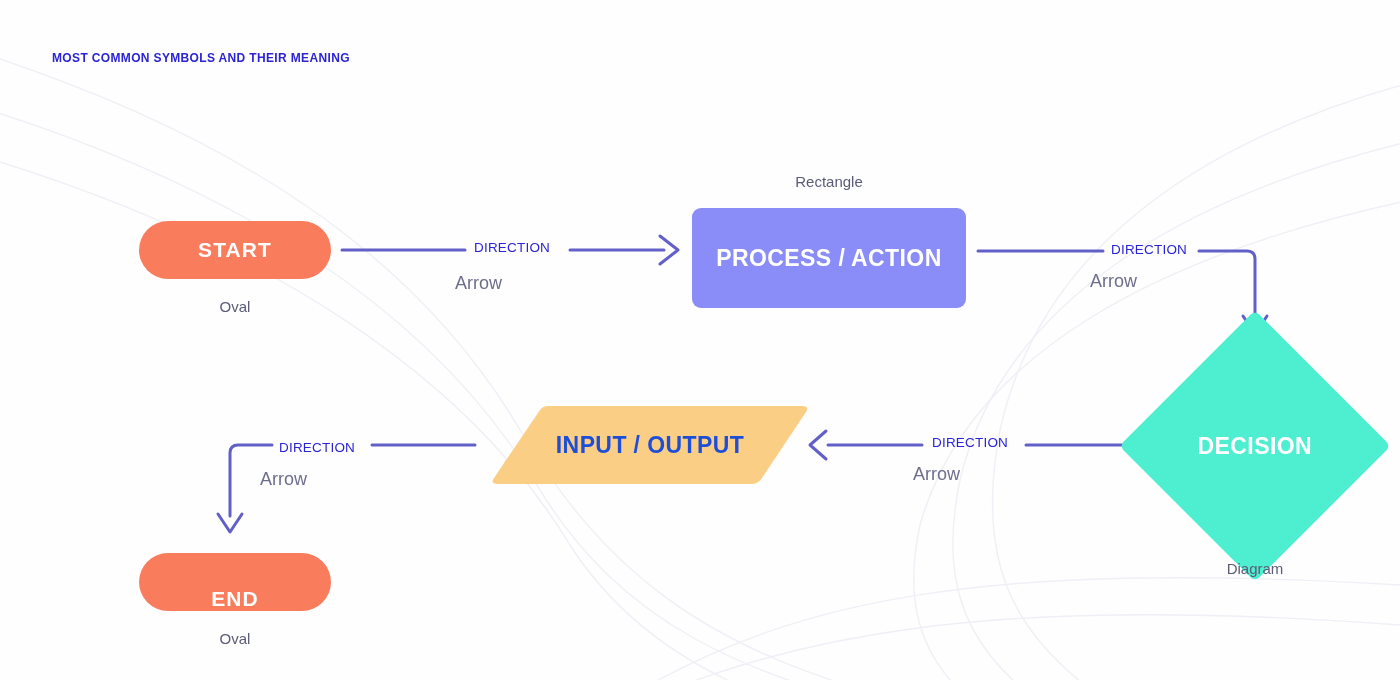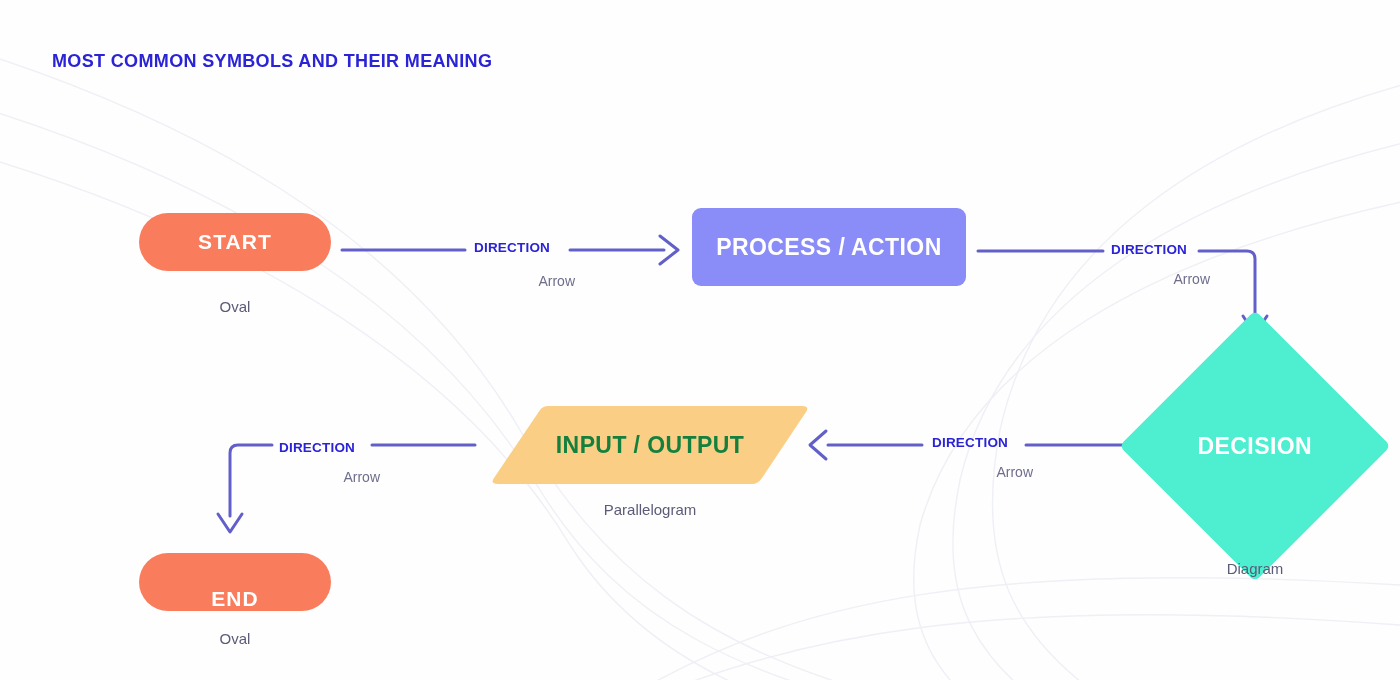--- a/index.html
+++ b/index.html
@@ -18,21 +18,21 @@
   }
   
   #bg-swirls {
     position: absolute; inset: 0;
     width: 1400px; height: 680px;
     pointer-events: none;
   }
   
   .eyebrow {
     position: absolute; left: 52px; top: 51px;
-    font-size: 18px; font-weight: bold;
+    font-size: 12px; font-weight: bold;
     letter-spacing: 0.35px;
     color: #2B23D6;
     white-space: nowrap;
   }
   .page-title {
     position: absolute; left: 50px; top: 80px;
     font-size: 41px; font-weight: bold;
     letter-spacing: -0.8px;
     color: #111111;
     white-space: nowrap;
@@ -45,26 +45,26 @@
     white-space: nowrap;
     user-select: none;
   }
   .oval {
     width: 192px; height: 58px;
     border-radius: 29px;
     background: #F97C5C;
     font-size: 21px; font-weight: bold;
     letter-spacing: 1.1px;
   }
-  #node-start { left: 139px; top: 213px; }
+  #node-start { left: 139px; top: 221px; }
   #node-end   { left: 139px; top: 553px; align-items: flex-end; }
 
   #node-process {
     left: 692px; top: 208px;
-    width: 274px; height: 78px;
+    width: 274px; height: 100px;
     border-radius: 9px;
     background: #8A8CF7;
     font-size: 23px; font-weight: bold;
     letter-spacing: 0.4px;
   }
 
   #node-decision {
     left: 1159px; top: 350px;
     width: 192px; height: 192px;
     background: #4DEFD0;
@@ -83,21 +83,21 @@
     width: 320px; height: 78px;
   }
   #node-io .para-shape {
     position: absolute; inset: 0;
     width: 320px; height: 78px;
   }
   #node-io > span {
     position: relative;
     font-size: 23px; font-weight: bold;
     letter-spacing: 0.4px;
-    color: #15803d;
+    color: #1d4ed8;
   }
 
   
   .shape-caption {
     position: absolute;
     font-size: 15px;
     color: #5B5B78;
     white-space: nowrap;
     text-align: center;
     user-select: none;
@@ -105,32 +105,32 @@
   #cap-start    { left: 139px; top: 298px; width: 192px; }
   #cap-end      { left: 139px; top: 630px; width: 192px; }
   #cap-process  { left: 692px; top: 173px; width: 274px; }
   #cap-decision { left: 1159px; top: 560px; width: 192px; }
   #cap-io       { left: 490px; top: 501px; width: 320px; }
 
   
   .dir-label {
     position: absolute;
     font-size: 13.5px;
-    font-weight: bold;
+    font-weight: normal;
     letter-spacing: 0.2px;
     color: #2B23D6;
     white-space: nowrap;
     user-select: none;
   }
   .arrow-caption {
     position: absolute;
-    font-size: 14px;
+    font-size: 18px;
     color: #6E6E8C;
     white-space: nowrap;
-    text-align: right;
+    text-align: left;
     user-select: none;
   }
   #dir-1 { left: 474px; top: 240px; }
   #cap-arrow-1 { left: 455px; top: 273px; width: 120px; }
 
   #dir-2 { left: 1111px; top: 242px; }
   #cap-arrow-2 { left: 1090px; top: 271px; width: 120px; }
 
   #dir-3 { left: 932px; top: 435px; }
   #cap-arrow-3 { left: 913px; top: 464px; width: 120px; }
@@ -195,35 +195,35 @@
   <div class="arrow-caption" id="cap-arrow-3">Arrow</div>
 
   <div class="dir-label" id="dir-4">DIRECTION</div>
   <div class="arrow-caption" id="cap-arrow-4">Arrow</div>
 
   <div class="node oval" id="node-start">
     <span>START</span>
   </div>
   <div class="shape-caption" id="cap-start">Oval</div>
 
+  <div class="shape-caption" id="cap-process">Rectangle</div>
   <div class="node" id="node-process">
     <span>PROCESS / ACTION</span>
   </div>
 
   <div class="node" id="node-decision">
     <span>DECISION</span>
   </div>
   <div class="shape-caption" id="cap-decision">Diagram</div>
 
   <div class="node" id="node-io">
     <svg class="para-shape" viewBox="0 0 320 78" xmlns="http://www.w3.org/2000/svg">
       <path d="M 50 4 Q 53 0 58 0 L 312 0 Q 320 0 316 6 L 272 72 Q 268 78 262 78 L 8 78 Q 0 78 4 72 Z" fill="#FBCE85"></path>
     </svg>
     <span>INPUT / OUTPUT</span>
   </div>
-  <div class="shape-caption" id="cap-io">Parallelogram</div>
 
   <div class="node oval" id="node-end">
     <span>END</span>
   </div>
   <div class="shape-caption" id="cap-end">Oval</div>
 
 </div>
 
 </body></html>

